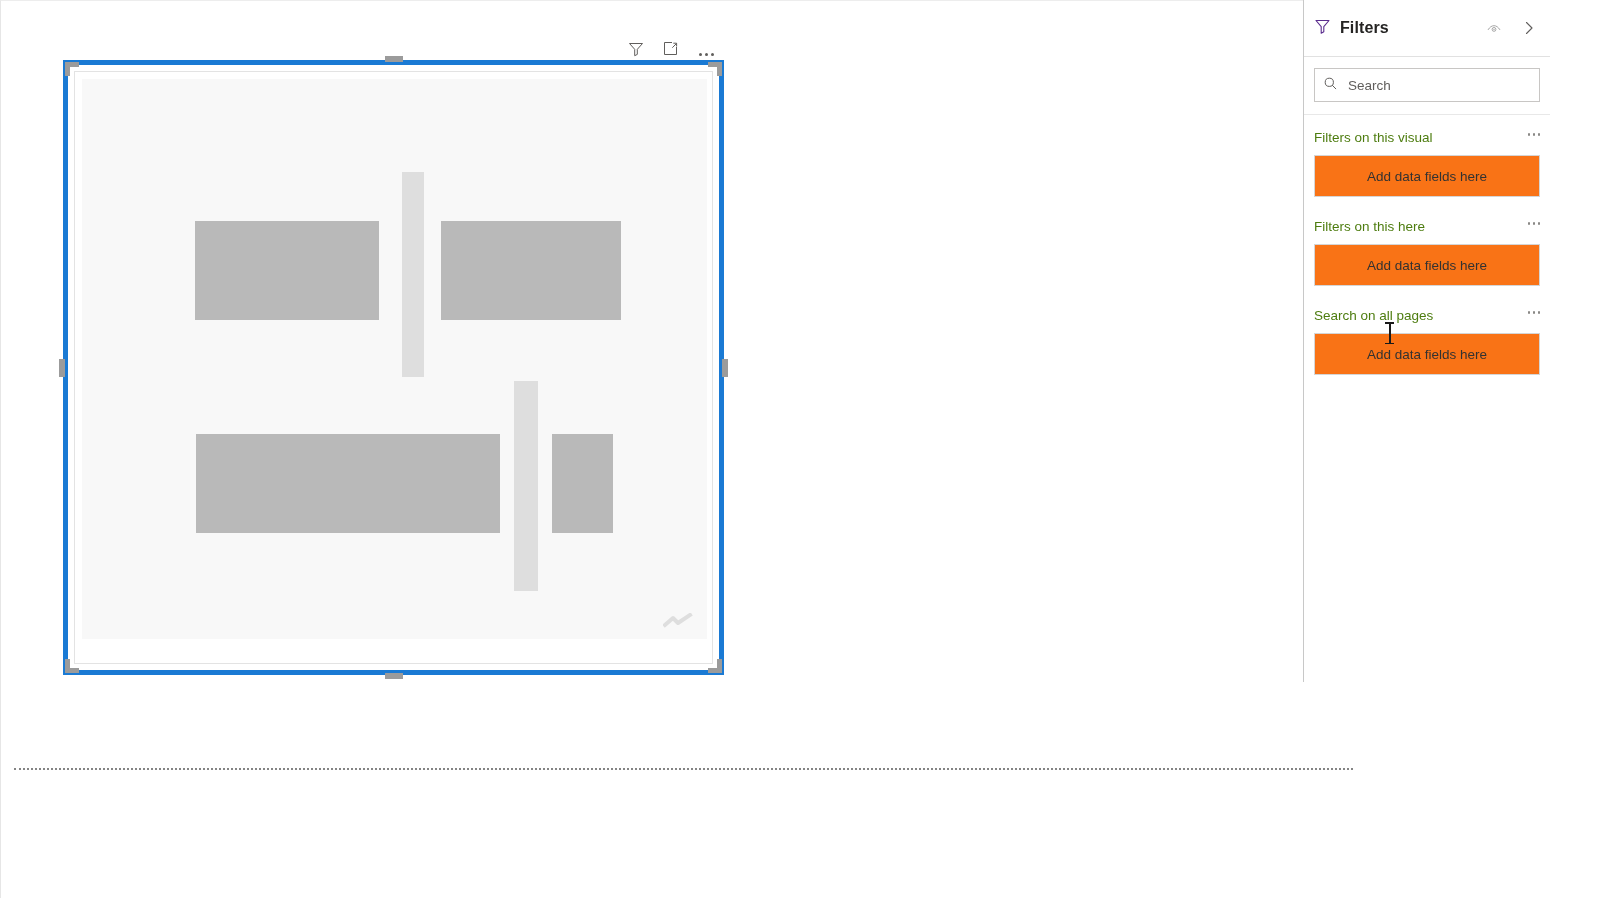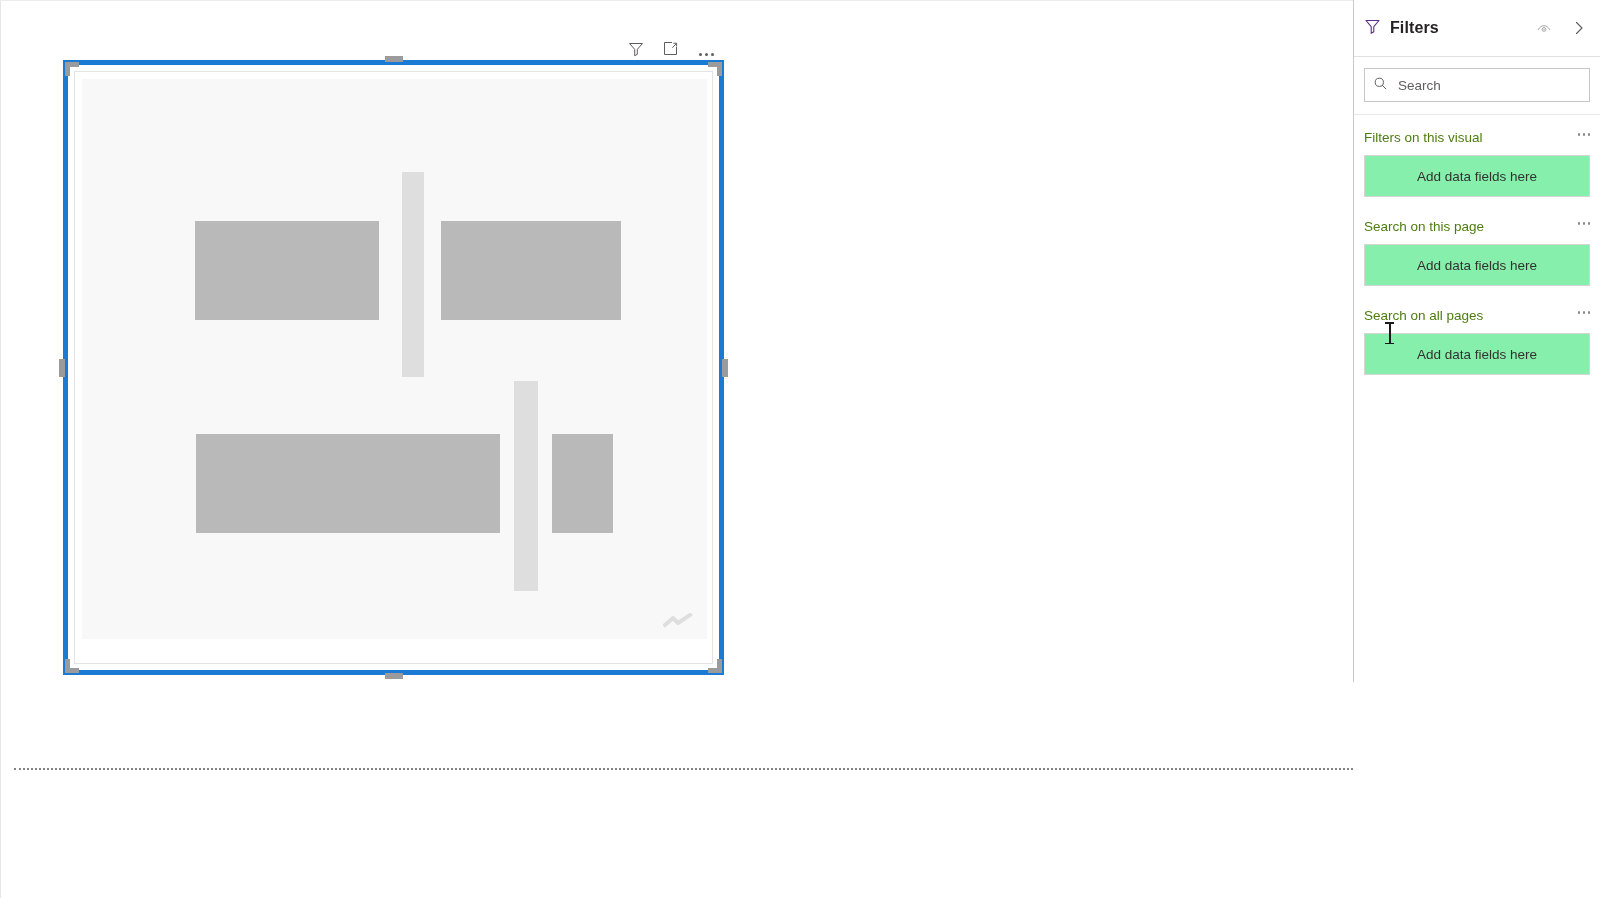--- a/index.html
+++ b/index.html
@@ -104,21 +104,21 @@
   .c-tr::after  { right: 0; top: 0; width: 5px;  height: 14px; }
   .c-bl { left: 2px;  bottom: 2px; }
   .c-bl::before { left: 0; bottom: 0; width: 14px; height: 5px; }
   .c-bl::after  { left: 0; bottom: 0; width: 5px;  height: 14px; }
   .c-br { right: 2px; bottom: 2px; }
   .c-br::before { right: 0; bottom: 0; width: 14px; height: 5px; }
   .c-br::after  { right: 0; bottom: 0; width: 5px;  height: 14px; }
 
   
   .filters-pane {
-    position: absolute; left: 1353px; top: 0;
+    position: absolute; left: 1303px; top: 0;
     width: 247px; height: 682px;
     background: #ffffff;
     border-left: 1px solid #c8c8c8;
   }
   .fp-header {
     position: relative; height: 57px;
     display: flex; align-items: center;
     padding: 0 12px 0 10px;
     border-bottom: 1px solid #e1e1e1;
   }
@@ -151,21 +151,21 @@
     display: flex; align-items: center;
     height: 24px; margin-bottom: 6px;
   }
   .fp-section-title { font-size: 13.5px; color: #4d7c0f; }
   .fp-section-dots {
     margin-left: auto; display: flex; align-items: flex-end; gap: 2.5px; padding-bottom: 5px;
     cursor: pointer;
   }
   .fp-section-dots i { width: 2.5px; height: 2.5px; border-radius: 50%; background: #8a8886; display: block; }
   .fp-dropzone {
-    height: 42px; border: 1px solid #d5d5d5; background: #86efac;
+    height: 42px; border: 1px solid #d5d5d5; background: #f97316;
     display: flex; align-items: center; justify-content: center;
     font-size: 13.5px; color: #333231;
   }
 
   
   .text-caret {
     position: absolute; left: 1385px; top: 322px;
     width: 9px; height: 22px; pointer-events: none;
   }
   .text-caret::before, .text-caret::after {
@@ -283,21 +283,21 @@
             <i></i>
               <i></i>
               <i></i>
           </span>
         </div>
         <div class="fp-dropzone">Add data fields here</div>
       </div>
 
       <div class="fp-section">
         <div class="fp-section-head">
-          <span class="fp-section-title">Search on this page</span>
+          <span class="fp-section-title">Filters on this here</span>
           <span class="fp-section-dots">
             <i></i>
               <i></i>
               <i></i>
           </span>
         </div>
         <div class="fp-dropzone">Add data fields here</div>
       </div>
 
       <div class="fp-section">

